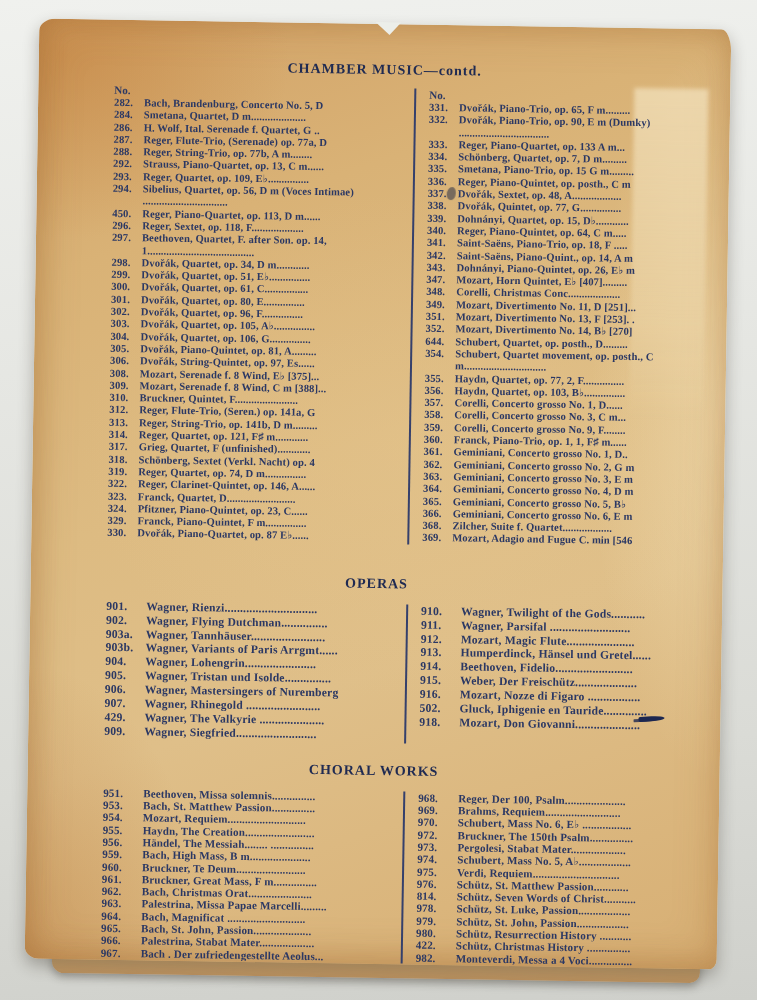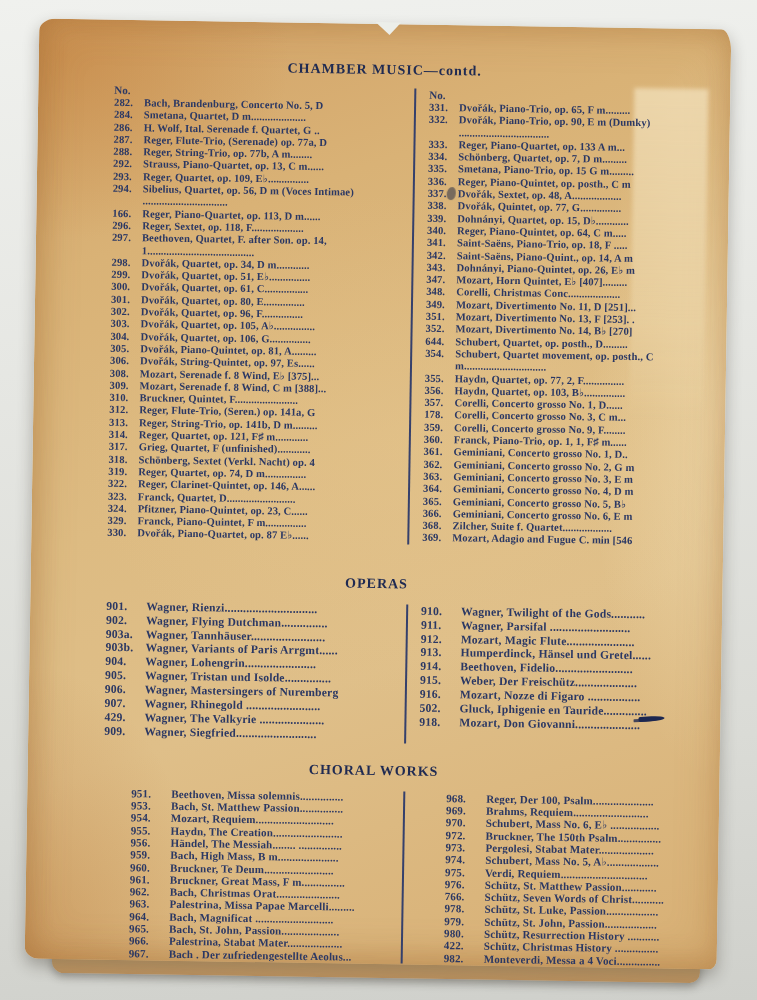--- a/index.html
+++ b/index.html
@@ -58,21 +58,21 @@
   .no-header{font-weight:bold;font-size:11px;line-height:13px;}
   .row{display:flex;align-items:flex-start;}
   .row .no{flex:none;font-weight:bold;white-space:pre;}
   .row .tx{flex:1;font-weight:bold;overflow:hidden;}
   .chamber .row{font-size:10.6px;line-height:12.3px;letter-spacing:.1px;}
   .chamber .no{width:30px;}
   .operas .row{font-size:11.6px;line-height:13.9px;letter-spacing:.2px;}
   .operas .no{width:40px;}
   .operas .cols{margin-top:12px;}
   .choral .row{font-size:11px;line-height:12.3px;letter-spacing:.15px;}
-  .choral .no{width:40px;margin-left:28px;}
+  .choral .no{width:40px;}
   .choral .cols{margin-top:12px;}
 </style>
 </head>
 <body>
 
 <div class="book-edge"></div>
 
 <div class="page">
   <div class="stain band"></div>
   <div class="stain notch"></div>
@@ -113,21 +113,21 @@
               </div>
               <div class="row">
                 <span class="no">293.</span>
                 <span class="tx">Reger, Quartet, op. 109, E♭...............</span>
               </div>
               <div class="row">
                 <span class="no">294.</span>
                 <span class="tx">Sibelius, Quartet, op. 56, D m (Voces Intimae) ...............................</span>
               </div>
               <div class="row">
-                <span class="no">166.</span>
+                <span class="no">450.</span>
                 <span class="tx">Reger, Piano-Quartet, op. 113, D m......</span>
               </div>
               <div class="row">
                 <span class="no">296.</span>
                 <span class="tx">Reger, Sextet, op. 118, F...................</span>
               </div>
               <div class="row">
                 <span class="no">297.</span>
                 <span class="tx">Beethoven, Quartet, F. after Son. op. 14, 1.......................................</span>
               </div>
@@ -314,21 +314,21 @@
               </div>
               <div class="row">
                 <span class="no">356.</span>
                 <span class="tx">Haydn, Quartet, op. 103, B♭...............</span>
               </div>
               <div class="row">
                 <span class="no">357.</span>
                 <span class="tx">Corelli, Concerto grosso No. 1, D......</span>
               </div>
               <div class="row">
-                <span class="no">178.</span>
+                <span class="no">358.</span>
                 <span class="tx">Corelli, Concerto grosso No. 3, C m...</span>
               </div>
               <div class="row">
                 <span class="no">359.</span>
                 <span class="tx">Corelli, Concerto grosso No. 9, F........</span>
               </div>
               <div class="row">
                 <span class="no">360.</span>
                 <span class="tx">Franck, Piano-Trio, op. 1, 1, F♯ m......</span>
               </div>
@@ -550,21 +550,21 @@
               </div>
               <div class="row">
                 <span class="no">975.</span>
                 <span class="tx">Verdi, Requiem..............................</span>
               </div>
               <div class="row">
                 <span class="no">976.</span>
                 <span class="tx">Schütz, St. Matthew Passion............</span>
               </div>
               <div class="row">
-                <span class="no">766.</span>
+                <span class="no">814.</span>
                 <span class="tx">Schütz, Seven Words of Christ...........</span>
               </div>
               <div class="row">
                 <span class="no">978.</span>
                 <span class="tx">Schütz, St. Luke, Passion..................</span>
               </div>
               <div class="row">
                 <span class="no">979.</span>
                 <span class="tx">Schütz, St. John, Passion..................</span>
               </div>

